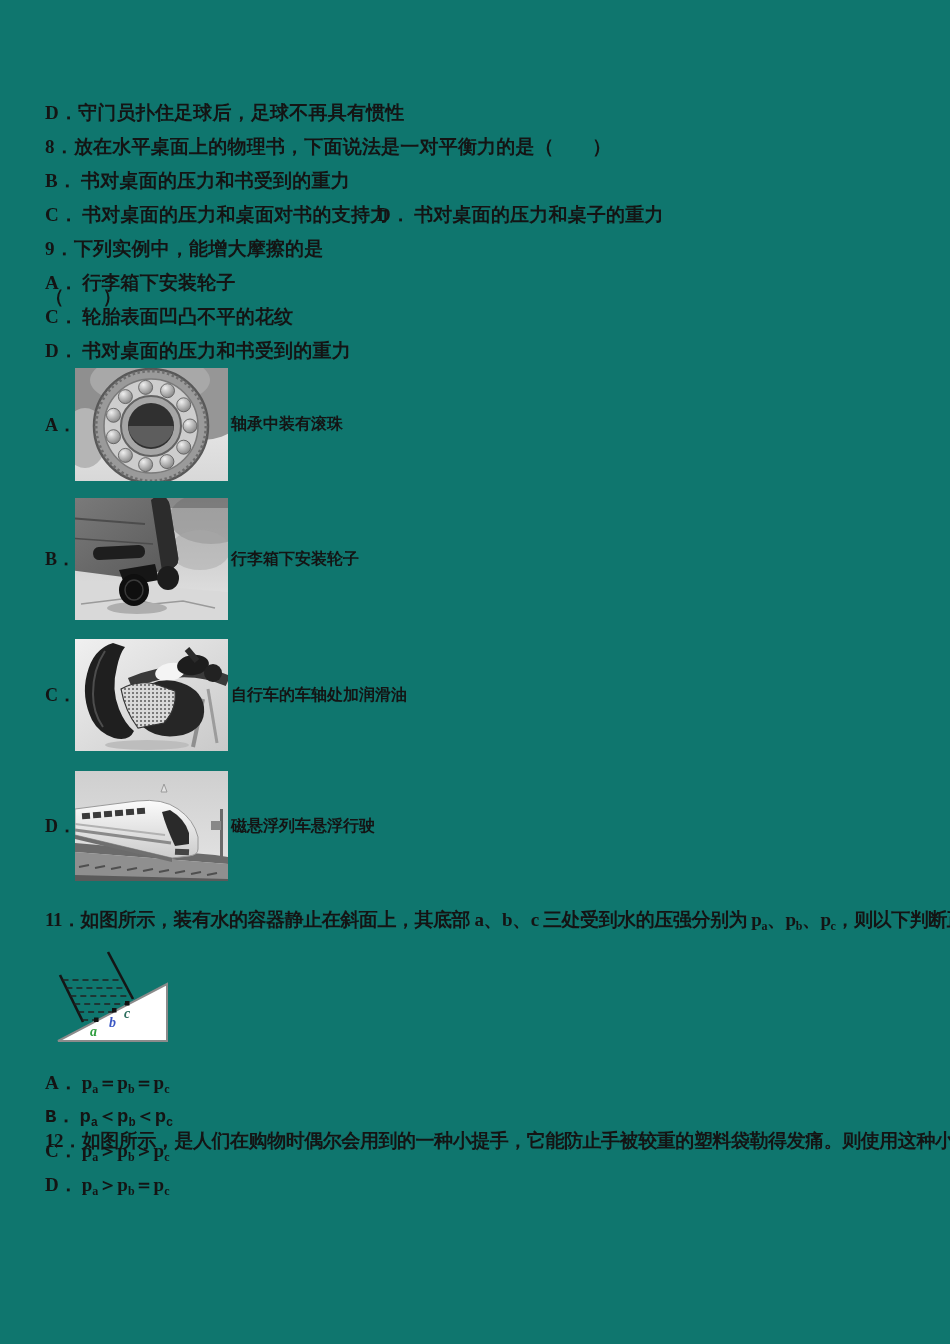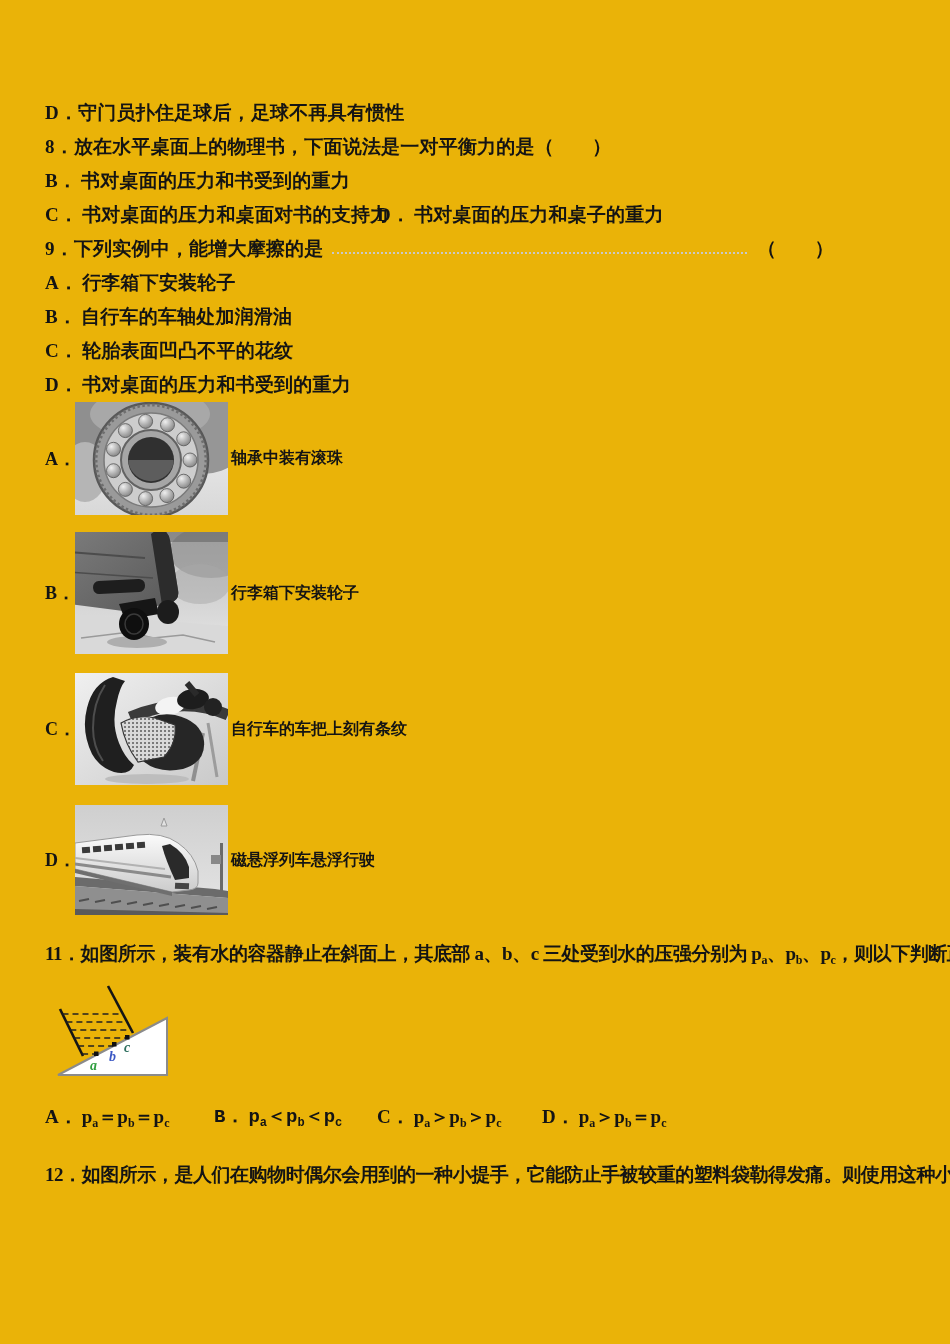--- a/index.html
+++ b/index.html
@@ -1,38 +1,38 @@
 <!DOCTYPE html>
 <html><head>
 <meta charset="utf-8">
 <style>
   html,body{margin:0;padding:0;background:#ffffff;}
   .page{
-    width:950px;height:1344px;background:#eab308;position:relative;overflow:hidden;
+    width:950px;height:1344px;background:#0f766e;position:relative;overflow:hidden;
     font-family:"Liberation Serif","DejaVu Serif",serif;color:#141414;font-weight:600;
   }
   .content{padding:96px 0 0 45px;}
   .line{font-size:19px;line-height:34px;height:34px;white-space:nowrap;letter-spacing:.2px;}
   .tight{letter-spacing:-0.45px;}
   .optrow{display:flex;}
   .cell-half{width:332px;display:inline-block;}
   .lbl{margin-right:4px;}
   
-  .leader-row{display:flex;padding-right:116px;}
+  .leader-row{display:flex;padding-right:90px;flex-direction:column;}
   .leader{flex:1;border-bottom:2px dotted #c9c9c9;align-self:flex-end;margin:0 10px 12px 8px;}
   
   .fig-row{display:flex;align-items:center;}
   .fig-letter{width:30px;font-size:18px;font-weight:700;}
   .fig-img{display:block;}
   .fig-caption{font-size:16px;margin-left:3px;}
   .mb17{margin-bottom:17px;} .mb19{margin-bottom:19px;} .mb20{margin-bottom:20px;}
   
   .q11-stem{margin-top:22px;}
   .q11-figure{margin:8px 0 0 -10px;display:block;}
-  .q11-opts{display:flex;margin-top:16px;font-size:19px;line-height:34px;height:34px;}
+  .q11-opts{display:flex;margin-top:16px;font-size:19px;line-height:34px;height:34px;flex-direction:column;}
   .oc-a{width:169px;} .oc-b{width:163px;font-family:Liberation Mono, monospace;} .oc-c{width:165px;}
   sub{font-size:12px;font-weight:600;vertical-align:-4px;line-height:0;}
   .q12-l1{margin-top:24px;}
   .q12-l2{margin-top:11px;}
   .figlabel{font-style:italic;font-weight:700;font-family:"Liberation Serif",serif;}
 </style>
 </head>
 <body>
 
 <div class="page">
@@ -48,21 +48,20 @@
       <span class="cell-half"><span class="lbl">C．</span><span>书对桌面的压力和桌面对书的支持力</span></span>
       <span><span class="lbl">D．</span><span>书对桌面的压力和桌子的重力</span></span>
     </div>
 
     <div class="line leader-row">
       <span>9．下列实例中，能增大摩擦的是</span>
       <span class="leader"></span>
       <span>（　　）</span>
     </div>
     <div class="line"><span class="lbl">A．</span><span>行李箱下安装轮子</span></div>
-    <div class="line"><span class="lbl">B．</span><span>自行车的车轴处加润滑油</span></div>
     <div class="line"><span class="lbl">C．</span><span>轮胎表面凹凸不平的花纹</span></div>
     <div class="line"><span class="lbl">D．</span><span>书对桌面的压力和书受到的重力</span></div>
 
 
     <div class="fig-row mb17">
       <span class="fig-letter">A．</span>
       <svg class="fig-img" width="153" height="113" viewBox="0 0 153 113">
         <defs>
           <linearGradient id="gA" x1="0" y1="0" x2="0" y2="1">
             <stop offset="0" stop-color="#f2f2f2"></stop>
@@ -168,21 +167,21 @@
           <ellipse cx="118" cy="26" rx="16" ry="10" fill="#1d1d1d" transform="rotate(-8 118 26)"></ellipse>
           <circle cx="138" cy="34" r="9" fill="#222222"></circle>
           <path d="M112,10 L122,22" stroke="#2a2a2a" stroke-width="6"></path>
         </g>
         <path d="M62,55 Q78,38 100,42 Q126,48 129,68 Q131,89 108,96 Q83,101 68,88 Z" fill="#262626"></path>
         <path d="M38,4 Q18,10 12,35 Q6,58 17,81 Q24,94 39,99 Q54,103 59,92 Q50,85 44,70 Q36,50 42,28 Q45,14 50,8 Z" fill="#1f1f1f"></path>
         <path d="M30,12 Q18,30 18,55 Q18,74 28,88" stroke="#4d4d4d" stroke-width="2" fill="none"></path>
         <path d="M46,50 Q62,41 80,45 L100,52 Q102,70 89,84 L63,89 Q50,72 46,50 Z" fill="url(#mesh)" stroke="#333333" stroke-width="1.2"></path>
         <ellipse cx="72" cy="106" rx="42" ry="5" fill="#bdbdbd"></ellipse>
       </svg>
-      <span class="fig-caption">自行车的车把上刻有条纹</span>
+      <span class="fig-caption">自行车的车轴处加润滑油</span>
     </div>
 
     <div class="fig-row">
       <span class="fig-letter">D．</span>
       <svg class="fig-img" width="153" height="110" viewBox="0 0 153 110">
         <defs>
           <linearGradient id="skyG" x1="0" y1="0" x2="0" y2="1">
             <stop offset="0" stop-color="#cfcfcf"></stop>
               <stop offset="1" stop-color="#e5e5e5"></stop>
           </linearGradient>

